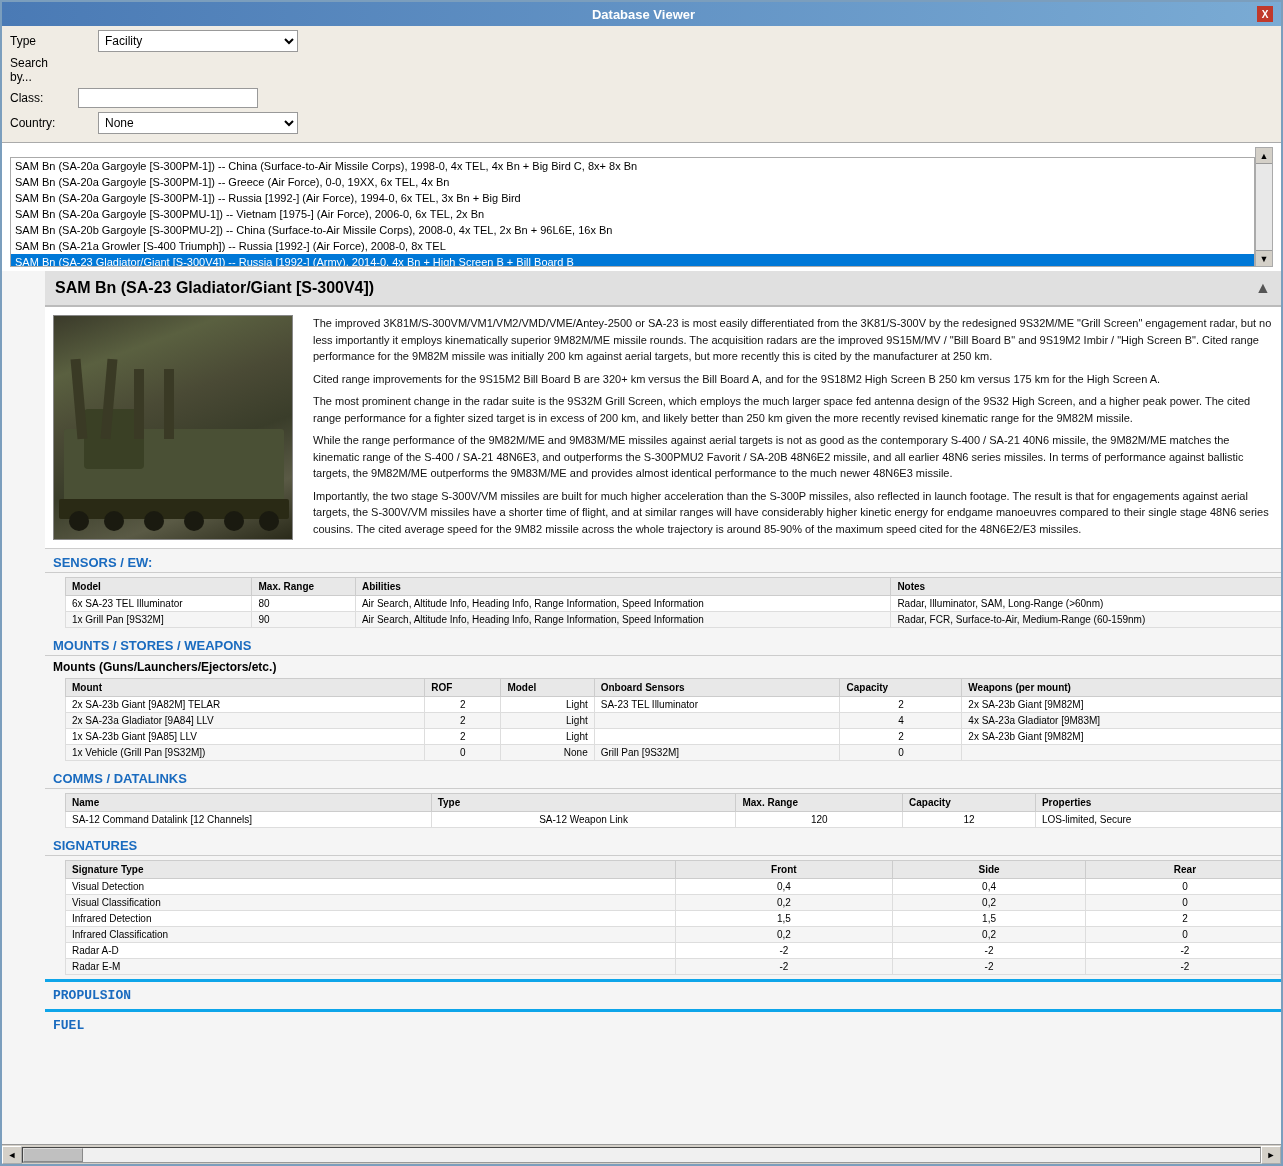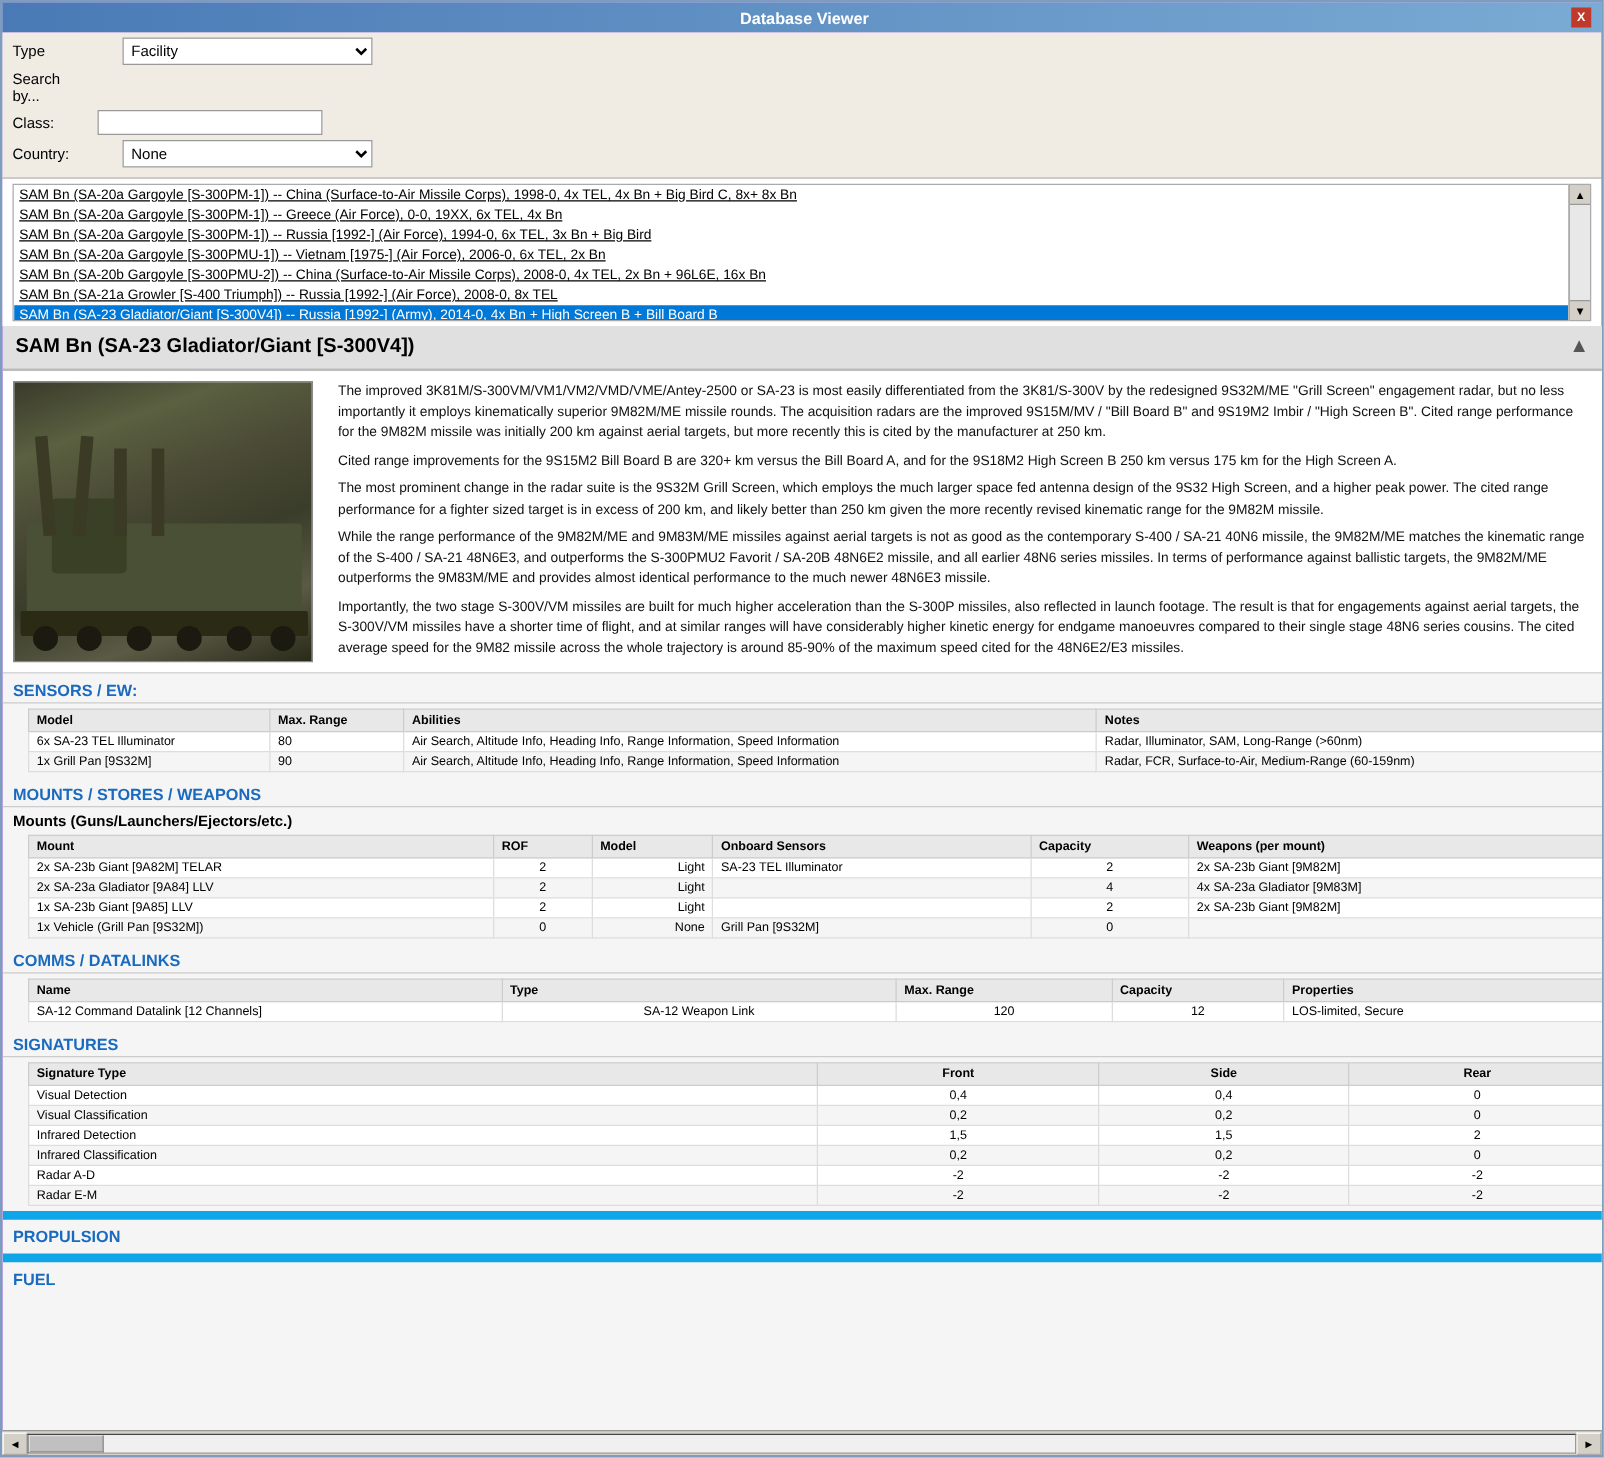--- a/index.html
+++ b/index.html
@@ -21,21 +21,21 @@
     .section { margin-bottom: 0; }
     .section-header { color: #1a6bbf; font-size: 13px; font-weight: bold; padding: 6px 8px 2px 8px; border-bottom: 1px solid #ccc; margin-bottom: 0; }
     
     .data-table { width: 100%; border-collapse: collapse; font-size: 10px; margin-bottom: 0; margin-left: 12px; }
     .data-table th { background: #e8e8e8; border: 1px solid #ccc; padding: 3px 6px; text-align: left; font-weight: bold; }
     .data-table td { border: 1px solid #ddd; padding: 2px 6px; background: white; }
     .data-table tr:nth-child(even) td { background: #f5f5f5; }
     
     .inner-table-wrapper { padding: 4px 8px; }
     
-    .collapsible-section { border-top: 7px solid #0ea5e9; }
+    .collapsible-section { border-top: 3px solid #0ea5e9; font-family: Liberation Mono, monospace; }
     .collapse-header { color: #1a6bbf; font-size: 13px; font-weight: bold; padding: 6px 8px; cursor: pointer; }
   </style>
 </head>
 <body>
 
 <div class="window">
 
   <div class="title-bar">
     <div style="width:20px;"></div>
     <div class="title-bar-title">Database Viewer</div>
@@ -59,39 +59,39 @@
     <div class="filter-row">
       <span class="filter-label">Country:</span>
       <select class="filter-select">
         <option>None</option>
       </select>
     </div>
   </div>
 
   <div style="background:#fff; flex-shrink:0; position:relative;">
     <div style="display:flex;">
-      <div class="list-container" style="flex:1; height:110px; overflow-y:scroll; margin:4px 0 4px 8px; border:1px solid #aaa;text-decoration:underline;">
+      <div class="list-container" style="flex:1; height:110px; overflow-y:scroll; margin:14px 0 4px 8px; border:1px solid #aaa;">
         <div class="list-item">SAM Bn (SA-20a Gargoyle [S-300PM-1]) -- China (Surface-to-Air Missile Corps), 1998-0, 4x TEL, 4x Bn + Big Bird C, 8x+ 8x Bn</div>
         <div class="list-item">SAM Bn (SA-20a Gargoyle [S-300PM-1]) -- Greece (Air Force), 0-0, 19XX, 6x TEL, 4x Bn</div>
         <div class="list-item">SAM Bn (SA-20a Gargoyle [S-300PM-1]) -- Russia [1992-] (Air Force), 1994-0, 6x TEL, 3x Bn + Big Bird</div>
         <div class="list-item">SAM Bn (SA-20a Gargoyle [S-300PMU-1]) -- Vietnam [1975-] (Air Force), 2006-0, 6x TEL, 2x Bn</div>
         <div class="list-item">SAM Bn (SA-20b Gargoyle [S-300PMU-2]) -- China (Surface-to-Air Missile Corps), 2008-0, 4x TEL, 2x Bn + 96L6E, 16x Bn</div>
         <div class="list-item">SAM Bn (SA-21a Growler [S-400 Triumph]) -- Russia [1992-] (Air Force), 2008-0, 8x TEL</div>
         <div class="list-item selected">SAM Bn (SA-23 Gladiator/Giant [S-300V4]) -- Russia [1992-] (Army), 2014-0, 4x Bn + High Screen B + Bill Board B</div>
 
       </div>
       <div style="width:18px; display:flex; flex-direction:column; margin:4px 8px 4px 0; border:1px solid #aaa;">
         <div style="height:16px; background:#d4d0c8; border-bottom:1px solid #999; display:flex;align-items:center;justify-content:center;font-size:9px;cursor:pointer;">▲</div>
         <div style="flex:1;background:#e8e8e8;"></div>
         <div style="height:16px; background:#d4d0c8; border-top:1px solid #999; display:flex;align-items:center;justify-content:center;font-size:9px;cursor:pointer;">▼</div>
       </div>
     </div>
   </div>
 
-  <div style="flex:1; overflow-y:auto; background:#f5f5f5;">
+  <div style="flex:1; overflow-y:auto; background:#f5f5f5;padding-left:43px;">
 
     <div style="background:#e0e0e0; padding:8px 10px; border-bottom:2px solid #bbb; display:flex; justify-content:space-between; align-items:center;">
       <div style="font-size:16px; font-weight:bold;">SAM Bn (SA-23 Gladiator/Giant [S-300V4])</div>
       <div style="width:16px; font-size:16px; color:#555;">▲</div>
     </div>
 
     <div style="display:flex; gap:10px; padding:8px; background:#fff; border-bottom:1px solid #ccc;">
 
       <div style="width:250px; flex-shrink:0;">
         <div style="width:240px; height:225px; background: linear-gradient(160deg,#3a3a2a 0%,#5a6040 20%,#4a4a35 40%,#3a3d2a 60%,#5a5a45 80%,#2a2a1a 100%); position:relative; overflow:hidden; border:1px solid #888;">

